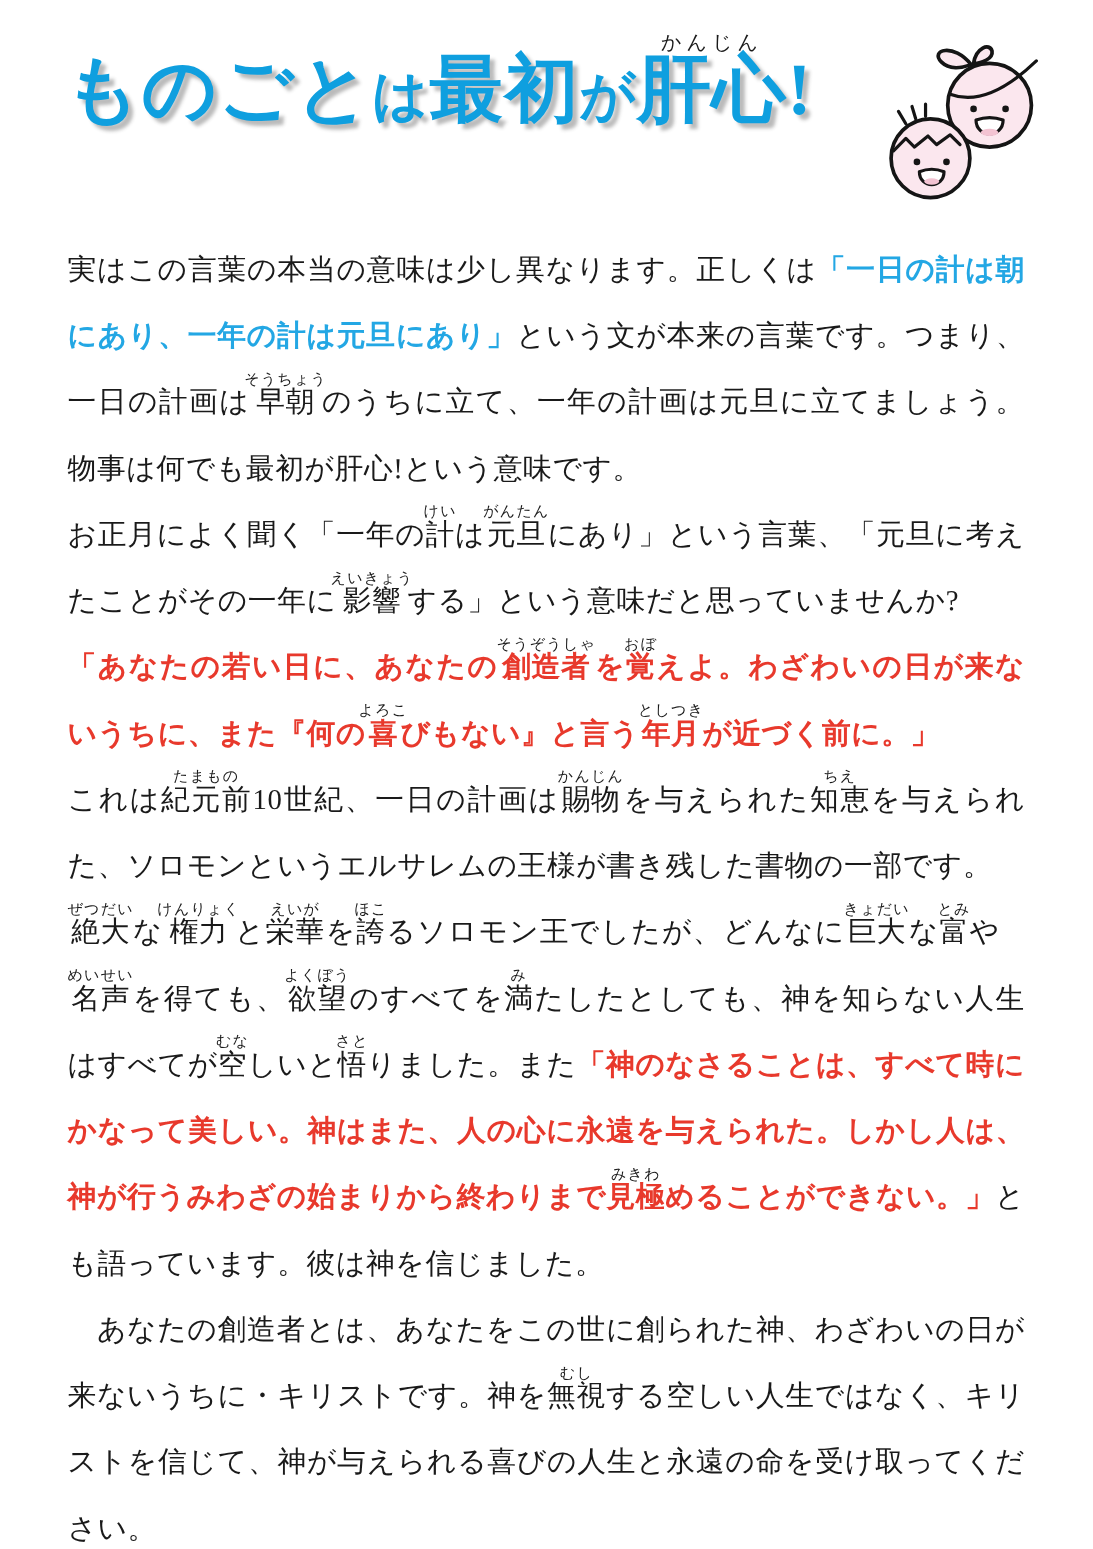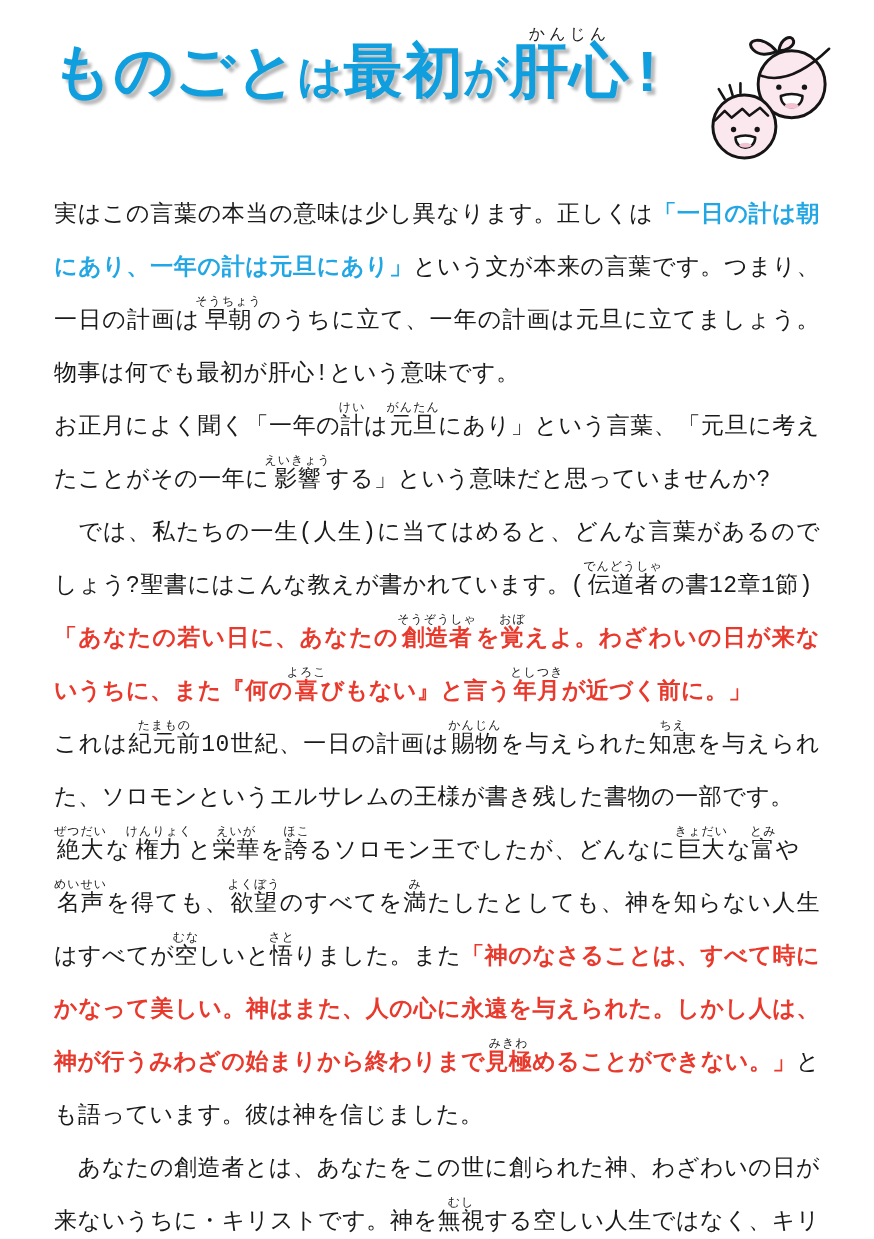--- a/index.html
+++ b/index.html
@@ -12,21 +12,21 @@
     --face-line:#151515;
     --face-tongue:#f3c3d2;
   }
   *{box-sizing:border-box;}
   html,body{margin:0;padding:0;background:var(--background);}
   .page{
     position:relative;
     width:874px;height:1239px;
     background:var(--background);
     overflow:hidden;
-    font-family:Liberation Mono, monospace;
+    font-family:Liberation Serif, serif;
   }
   .masthead{
     display:flex;
     justify-content:space-between;
     align-items:flex-start;
     padding:26px 36px 0 52px;
   }
   .title{
     margin:0;
     font-size:59px;
@@ -106,20 +106,19 @@
           <path class="mouth" d="M36,107 Q46,103 56,107 C56,121 36,121 36,107 Z"></path>
           <ellipse class="tongue" cx="46" cy="115" rx="6" ry="2.6"></ellipse>
         </g>
       </svg>
     </div>
   </header>
 
   <main class="body">
     <p class="para"><span>実はこの言葉の本当の意味は少し異なります。正しくは</span><span class="blue">「一日の計は朝にあり、一年の計は元旦にあり」</span><span>という文が本来の言葉です。つまり、一日の計画は</span><ruby>早朝<rt>そうちょう</rt></ruby><span>のうちに立て、一年の計画は元旦に立てましょう。 物事は何でも最初が肝心!という意味です。</span></p>
     <p class="para"><span>お正月によく聞く「一年の</span><ruby>計<rt>けい</rt></ruby><span>は</span><ruby>元旦<rt>がんたん</rt></ruby><span>にあり」という言葉、「元旦に考えたことがその一年に</span><ruby>影響<rt>えいきょう</rt></ruby><span>する」という意味だと思っていませんか?</span></p>
-    <p class="para"><span>　では、私たちの一生(人生)に当てはめると、どんな言葉があるのでしょう?聖書にはこんな教えが書かれています。(</span><ruby>伝道者<rt>でんどうしゃ</rt></ruby><span>の書12章1節)</span></p>
     <p class="para"><span class="red">「あなたの若い日に、あなたの</span><ruby class="red">創造者<rt>そうぞうしゃ</rt></ruby><span class="red">を</span><ruby class="red">覚<rt>おぼ</rt></ruby><span class="red">えよ。わざわいの日が来ないうちに、また『何の</span><ruby class="red">喜<rt>よろこ</rt></ruby><span class="red">びもない』と言う</span><ruby class="red">年月<rt>としつき</rt></ruby><span class="red">が近づく前に。」</span></p>
     <p class="para"><span>これは</span><ruby>紀元前<rt>たまもの</rt></ruby><span>10世紀、一日の計画は</span><ruby>賜物<rt>かんじん</rt></ruby><span>を与えられた</span><ruby>知恵<rt>ちえ</rt></ruby><span>を与えられた、ソロモンというエルサレムの王様が書き残した書物の一部です。</span></p>
     <p class="para"><ruby>絶大<rt>ぜつだい</rt></ruby><span>な</span><ruby>権力<rt>けんりょく</rt></ruby><span>と</span><ruby>栄華<rt>えいが</rt></ruby><span>を</span><ruby>誇<rt>ほこ</rt></ruby><span>るソロモン王でしたが、どんなに</span><ruby>巨大<rt>きょだい</rt></ruby><span>な</span><ruby>富<rt>とみ</rt></ruby><span>や</span><ruby>名声<rt>めいせい</rt></ruby><span>を得ても、</span><ruby>欲望<rt>よくぼう</rt></ruby><span>のすべてを</span><ruby>満<rt>み</rt></ruby><span>たしたとしても、神を知らない人生はすべてが</span><ruby>空<rt>むな</rt></ruby><span>しいと</span><ruby>悟<rt>さと</rt></ruby><span>りました。また</span><span class="red">「神のなさることは、すべて時にかなって美しい。神はまた、人の心に永遠を与えられた。しかし人は、神が行うみわざの始まりから終わりまで</span><ruby class="red">見極<rt>みきわ</rt></ruby><span class="red">めることができない。」</span><span>とも語っています。彼は神を信じました。</span></p>
     <p class="para"><span>　あなたの創造者とは、あなたをこの世に創られた神、わざわいの日が来ないうちに・キリストです。神を</span><ruby>無視<rt>むし</rt></ruby><span>する空しい人生ではなく、キリストを信じて、神が与えられる喜びの人生と永遠の命を受け取ってください。</span></p>
   </main>
 
 </div>
 
 </body></html>

